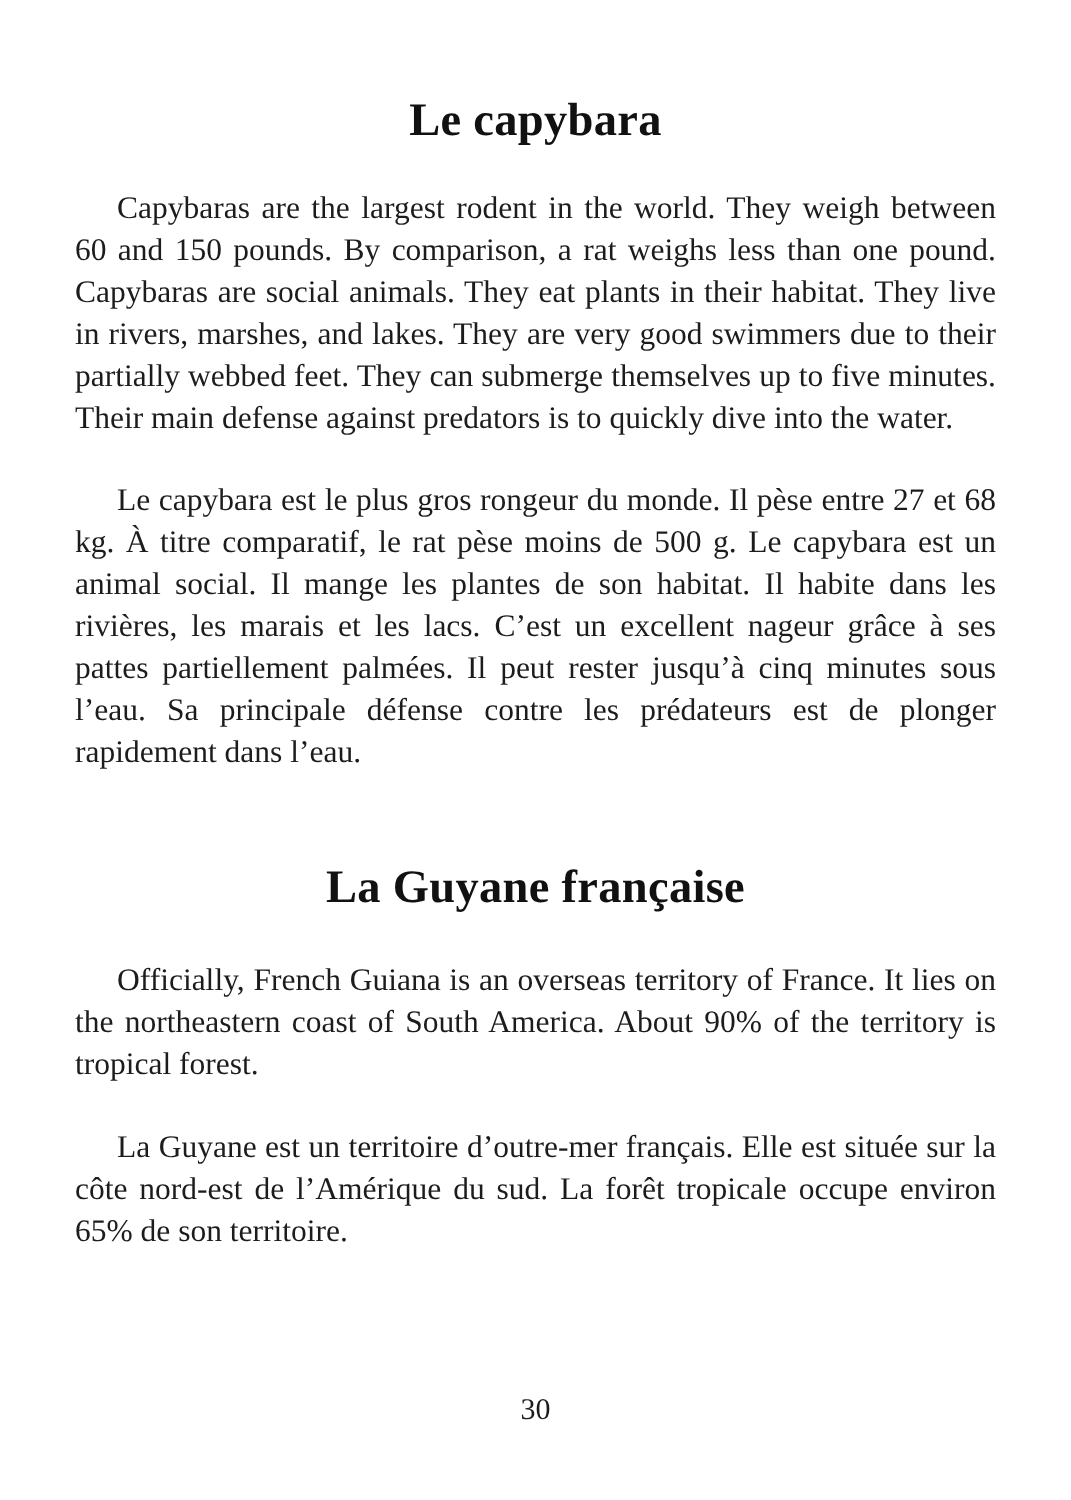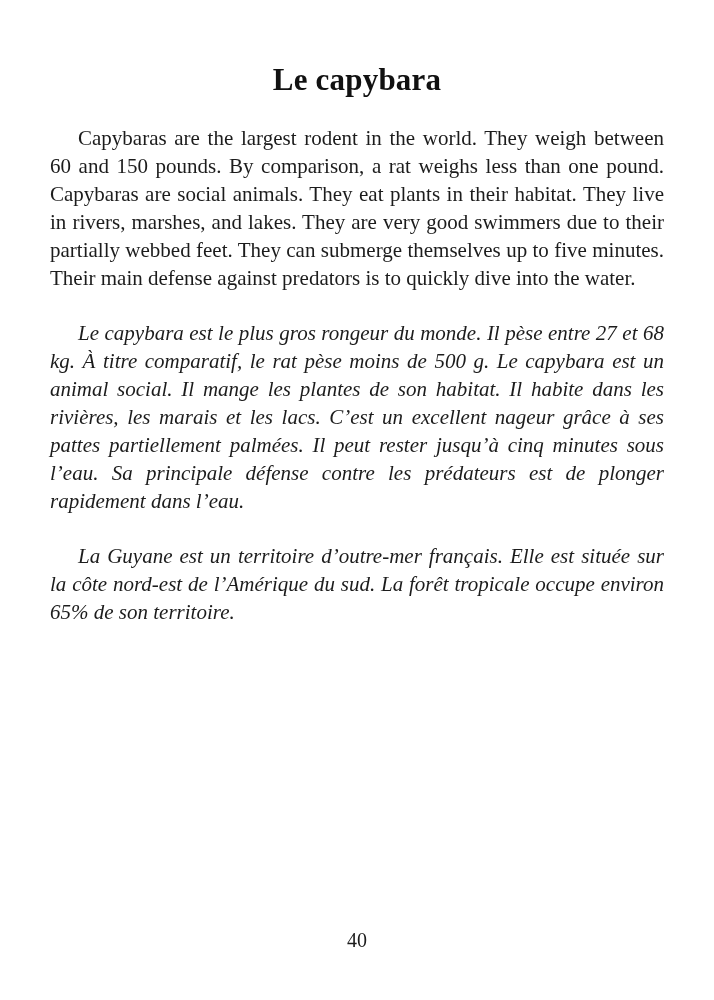--- a/index.html
+++ b/index.html
@@ -37,21 +37,20 @@
   }
   p.body-para {
     font-size: 21px;
     line-height: 28px;
     text-align: justify;
     text-indent: 28px;
     margin: 0 0 21px 0;
     color: #1c1c1c;
   }
   p.body-para.french {
-    font-style: italic;
     margin-top: 27px;
   }
   .page-number {
     position: absolute;
     bottom: 48px;
     left: 0;
     width: 714px;
     text-align: center;
     font-size: 20px;
     color: #1c1c1c;
@@ -62,18 +61,20 @@
 
 <div class="page">
 
   <section>
     <h1 class="section-heading">Le capybara</h1>
     <p class="body-para english">Capybaras are the largest rodent in the world. They weigh between 60 and 150 pounds. By comparison, a rat weighs less than one pound. Capybaras are social animals. They eat plants in their habitat. They live in rivers, marshes, and lakes. They are very good swimmers due to their partially webbed feet. They can submerge themselves up to five minutes. Their main defense against predators is to quickly dive into the water.</p>
     <p class="body-para french">Le capybara est le plus gros rongeur du monde. Il pèse entre 27 et 68 kg. À titre comparatif, le rat pèse moins de 500 g. Le capybara est un animal social. Il mange les plantes de son habitat. Il habite dans les rivières, les marais et les lacs. C’est un excellent nageur grâce à ses pattes partiellement palmées. Il peut rester jusqu’à cinq minutes sous l’eau. Sa principale défense contre les prédateurs est de plonger rapidement dans l’eau.</p>
   </section>
 
   <section>
+    <h1 class="section-heading second">La Guyane française</h1>
+    <p class="body-para english">Officially, French Guiana is an overseas territory of France. It lies on the northeastern coast of South America. About 90% of the territory is tropical forest.</p>
     <p class="body-para french">La Guyane est un territoire d’outre-mer français. Elle est située sur la côte nord-est de l’Amérique du sud. La forêt tropicale occupe environ 65% de son territoire.</p>
   </section>
 
-  <div class="page-number">40</div>
+  <div class="page-number">30</div>
 
 </div>
 
 </body></html>

